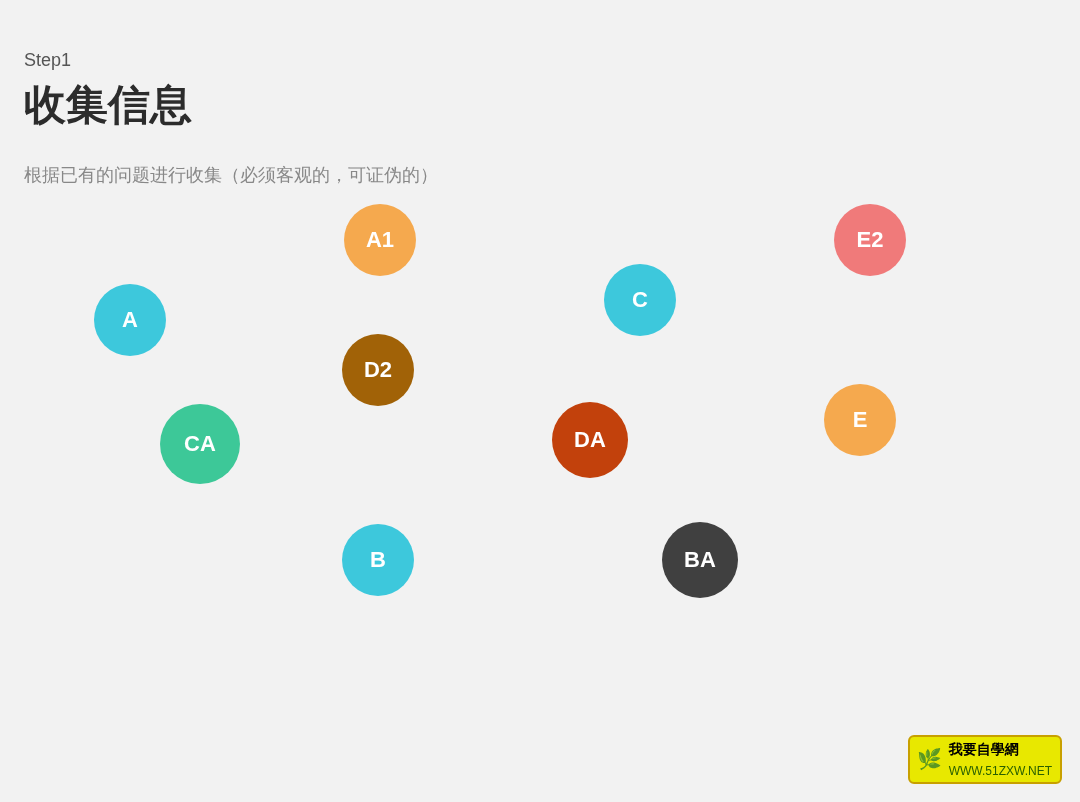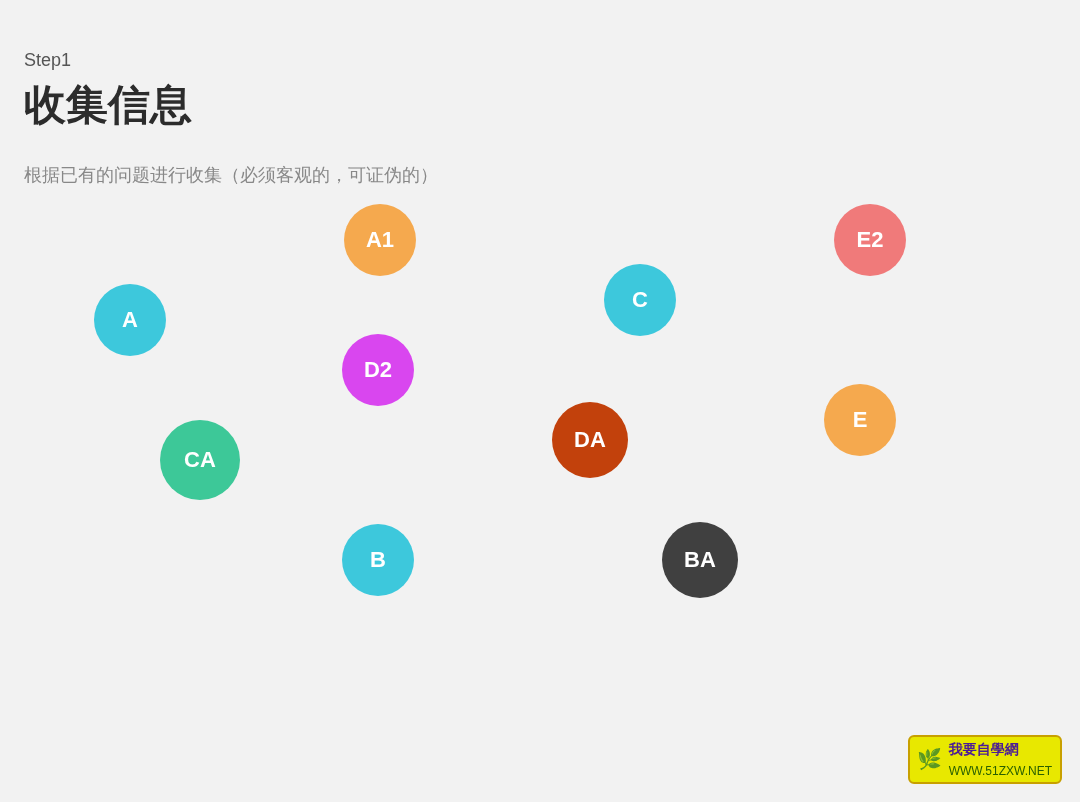--- a/index.html
+++ b/index.html
@@ -68,43 +68,43 @@
       font-size: 20px;
     }
     .watermark-text {
       display: flex;
       flex-direction: column;
       line-height: 1.2;
     }
     .watermark-main {
       font-size: 14px;
       font-weight: 700;
-      color: #4c1d95;
+      color: #000000;
     }
     .watermark-url {
       font-size: 12px;
       color: #2a6000;
       margin-top: 6px;
     }
   </style>
 </head>
 <body>
 
 <div class="page-container">
   <div class="step-label">Step1</div>
   <div class="page-title">收集信息</div>
   <div class="subtitle">根据已有的问题进行收集（必须客观的，可证伪的）</div>
 
   <div class="diagram-area" id="diagram-area">
   <div class="node" style="width: 72px; height: 72px; left: 380px; top: 20px; background: rgb(245, 169, 78); margin-left: -36px; margin-top: -36px;">A1</div>
       <div class="node" style="width: 72px; height: 72px; left: 130px; top: 100px; background: rgb(61, 200, 220); margin-left: -36px; margin-top: -36px;">A</div>
       <div class="node" style="width: 72px; height: 72px; left: 640px; top: 80px; background: rgb(61, 200, 220); margin-left: -36px; margin-top: -36px;">C</div>
       <div class="node" style="width: 72px; height: 72px; left: 870px; top: 20px; background: rgb(240, 122, 122); margin-left: -36px; margin-top: -36px;">E2</div>
-      <div class="node" style="width: 72px; height: 72px; left: 378px; top: 150px; background: #d946ef; margin-left: -36px; margin-top: -36px;">D2</div>
-      <div class="node" style="width: 80px; height: 80px; left: 200px; top: 240px; background: rgb(61, 200, 152); margin-left: -40px; margin-top: -40px;">CA</div>
+      <div class="node" style="width: 72px; height: 72px; left: 378px; top: 150px; background: #a16207; margin-left: -36px; margin-top: -36px;">D2</div>
+      <div class="node" style="width: 80px; height: 80px; left: 200px; top: 224px; background: rgb(61, 200, 152); margin-left: -40px; margin-top: -40px;">CA</div>
       <div class="node" style="width: 76px; height: 76px; left: 590px; top: 220px; background: #c2410c; margin-left: -38px; margin-top: -38px;">DA</div>
       <div class="node" style="width: 72px; height: 72px; left: 860px; top: 200px; background: rgb(245, 169, 78); margin-left: -36px; margin-top: -36px;">E</div>
       <div class="node" style="width: 72px; height: 72px; left: 378px; top: 340px; background: rgb(61, 200, 220); margin-left: -36px; margin-top: -36px;">B</div>
       <div class="node" style="width: 76px; height: 76px; left: 700px; top: 340px; background: #404040; margin-left: -38px; margin-top: -38px;">BA</div>
     </div>
 
   <div class="watermark">
     <span class="watermark-icon">🌿</span>
     <div class="watermark-text">
       <span class="watermark-main">我要自學網</span>

